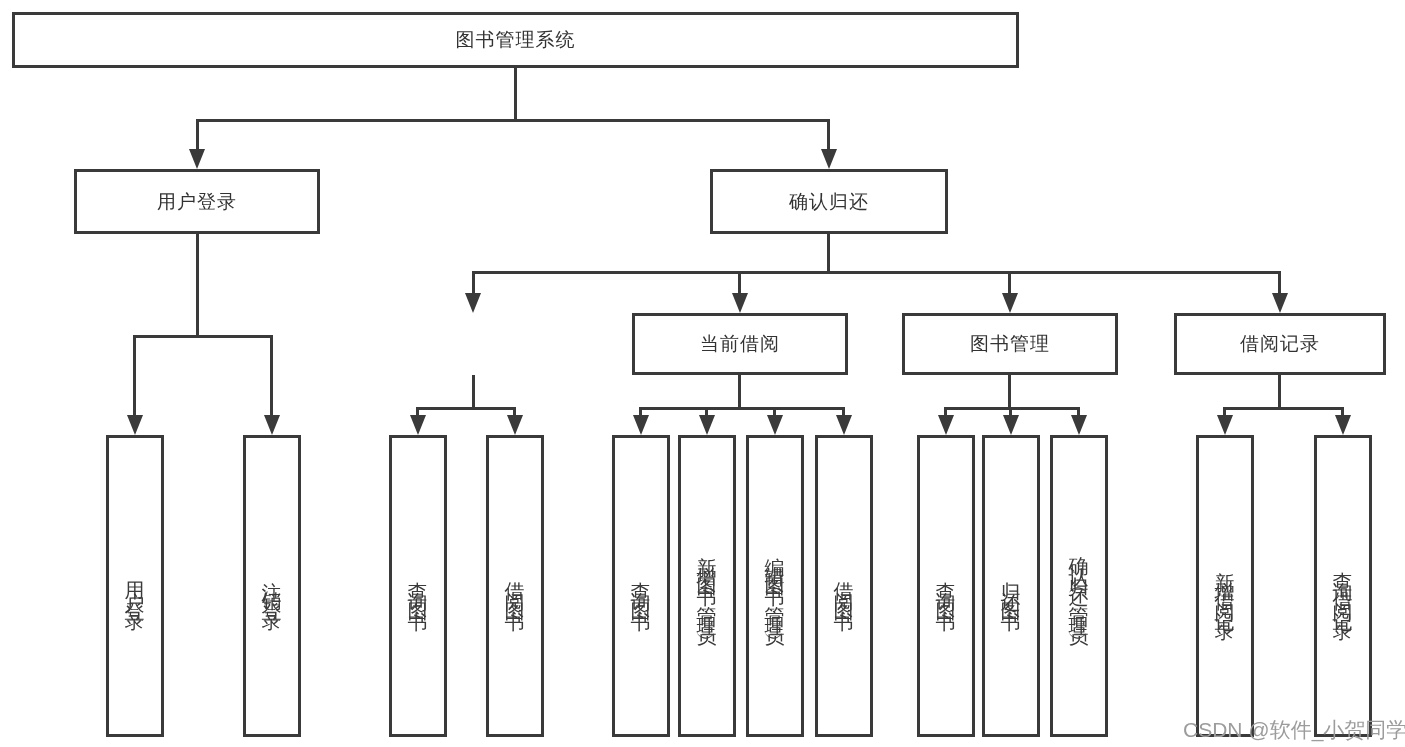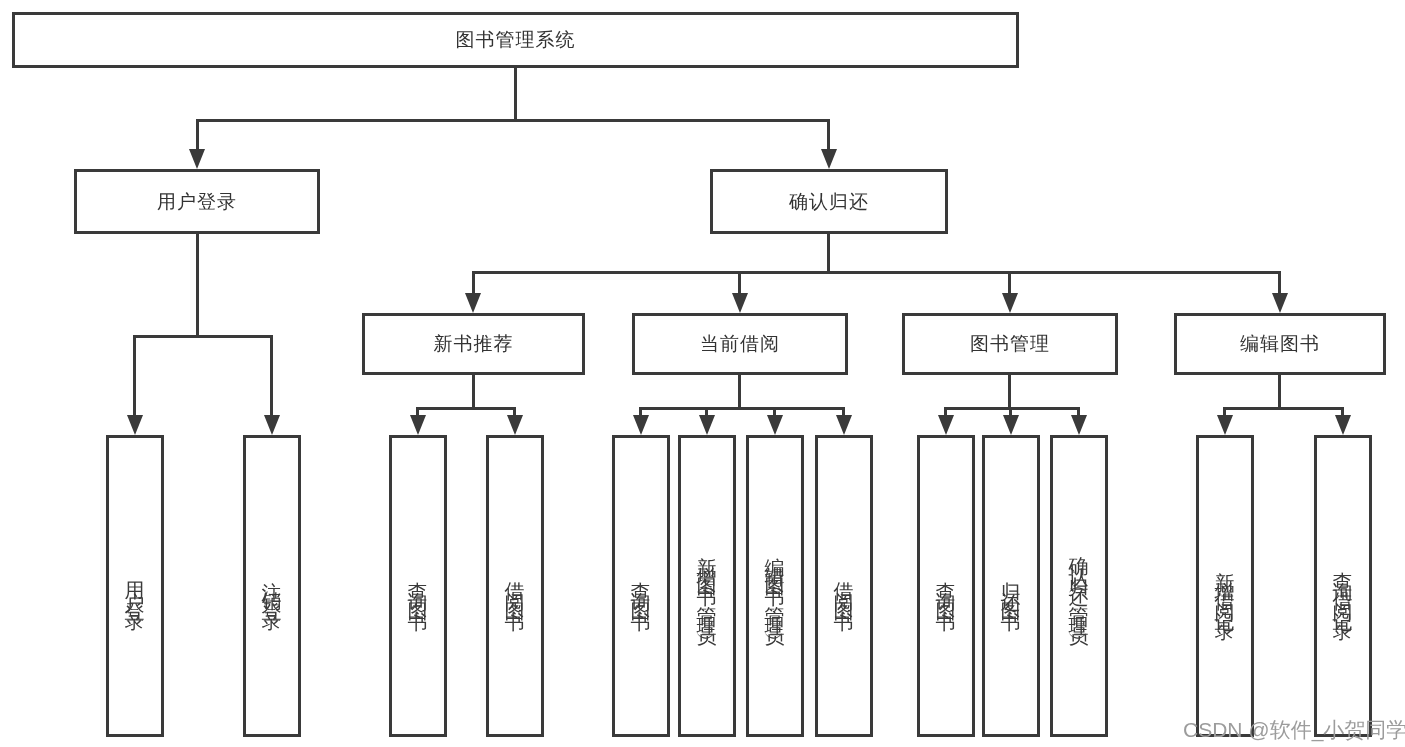--- a/index.html
+++ b/index.html
@@ -51,24 +51,23 @@
 </head>
 <body>
 
 <div class="canvas">
 
   <div class="box h" style="left:12px; top:12px; width:1007px; height:56px;">图书管理系统</div>
 
   <div class="box h" style="left:74px; top:169px; width:246px; height:65px;">用户登录</div>
   <div class="box h" style="left:710px; top:169px; width:238px; height:65px;">确认归还</div>
 
-  <div class="box h" style="left:362px; top:313px; width:223px; height:62px;">新书推荐</div>
   <div class="box h" style="left:632px; top:313px; width:216px; height:62px;">当前借阅</div>
   <div class="box h" style="left:902px; top:313px; width:216px; height:62px;">图书管理</div>
-  <div class="box h" style="left:1174px; top:313px; width:212px; height:62px;">编辑图书</div>
+  <div class="box h" style="left:1174px; top:313px; width:212px; height:62px;">借阅记录</div>
 
   <div class="box v" style="left:106px; top:435px; width:58px; height:302px;">
     <span>用户登录</span>
     </div>
   <div class="box v" style="left:243px; top:435px; width:58px; height:302px;">
     <span>注销登录</span>
     </div>
 
   <div class="box v" style="left:389px; top:435px; width:58px; height:302px;">
     <span>查询图书</span>

